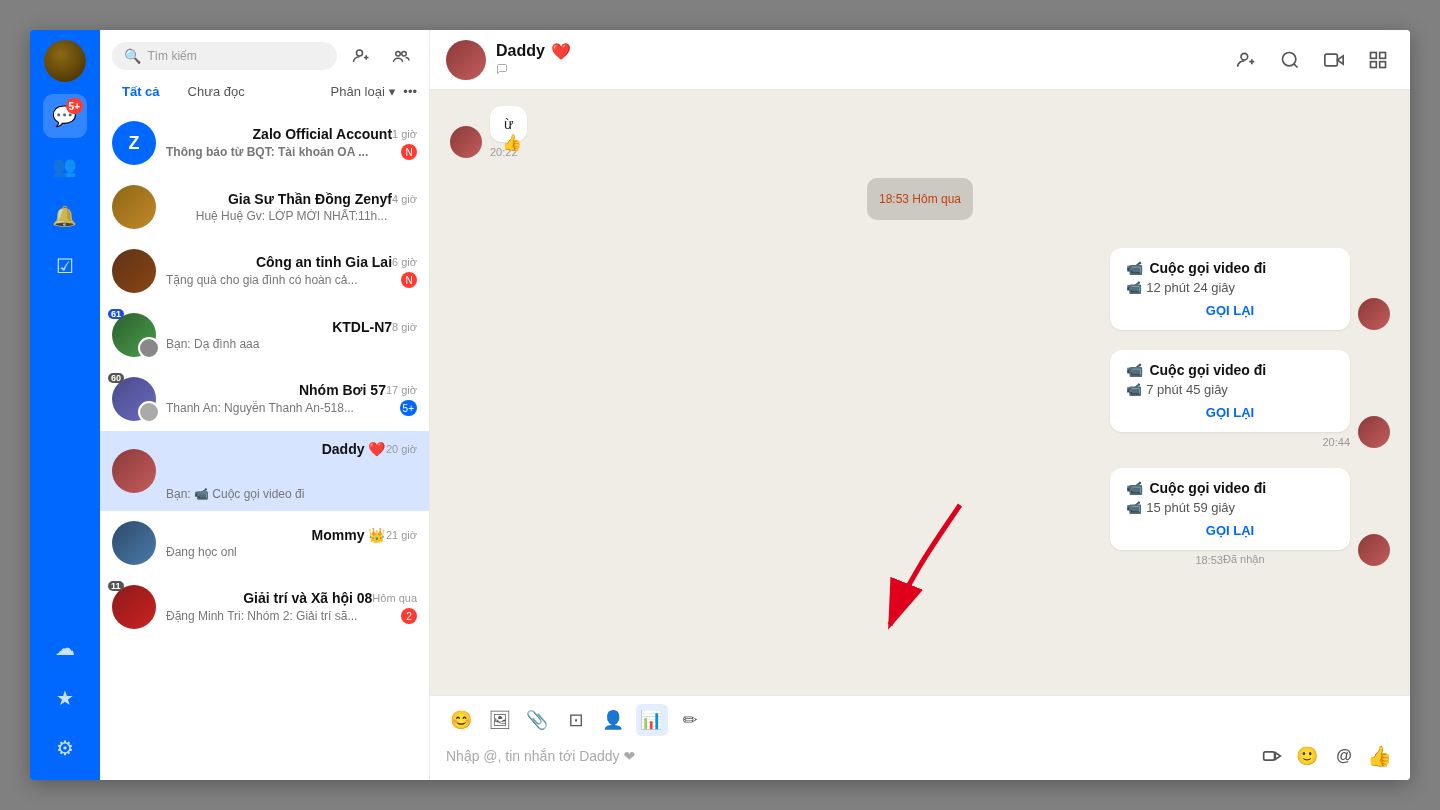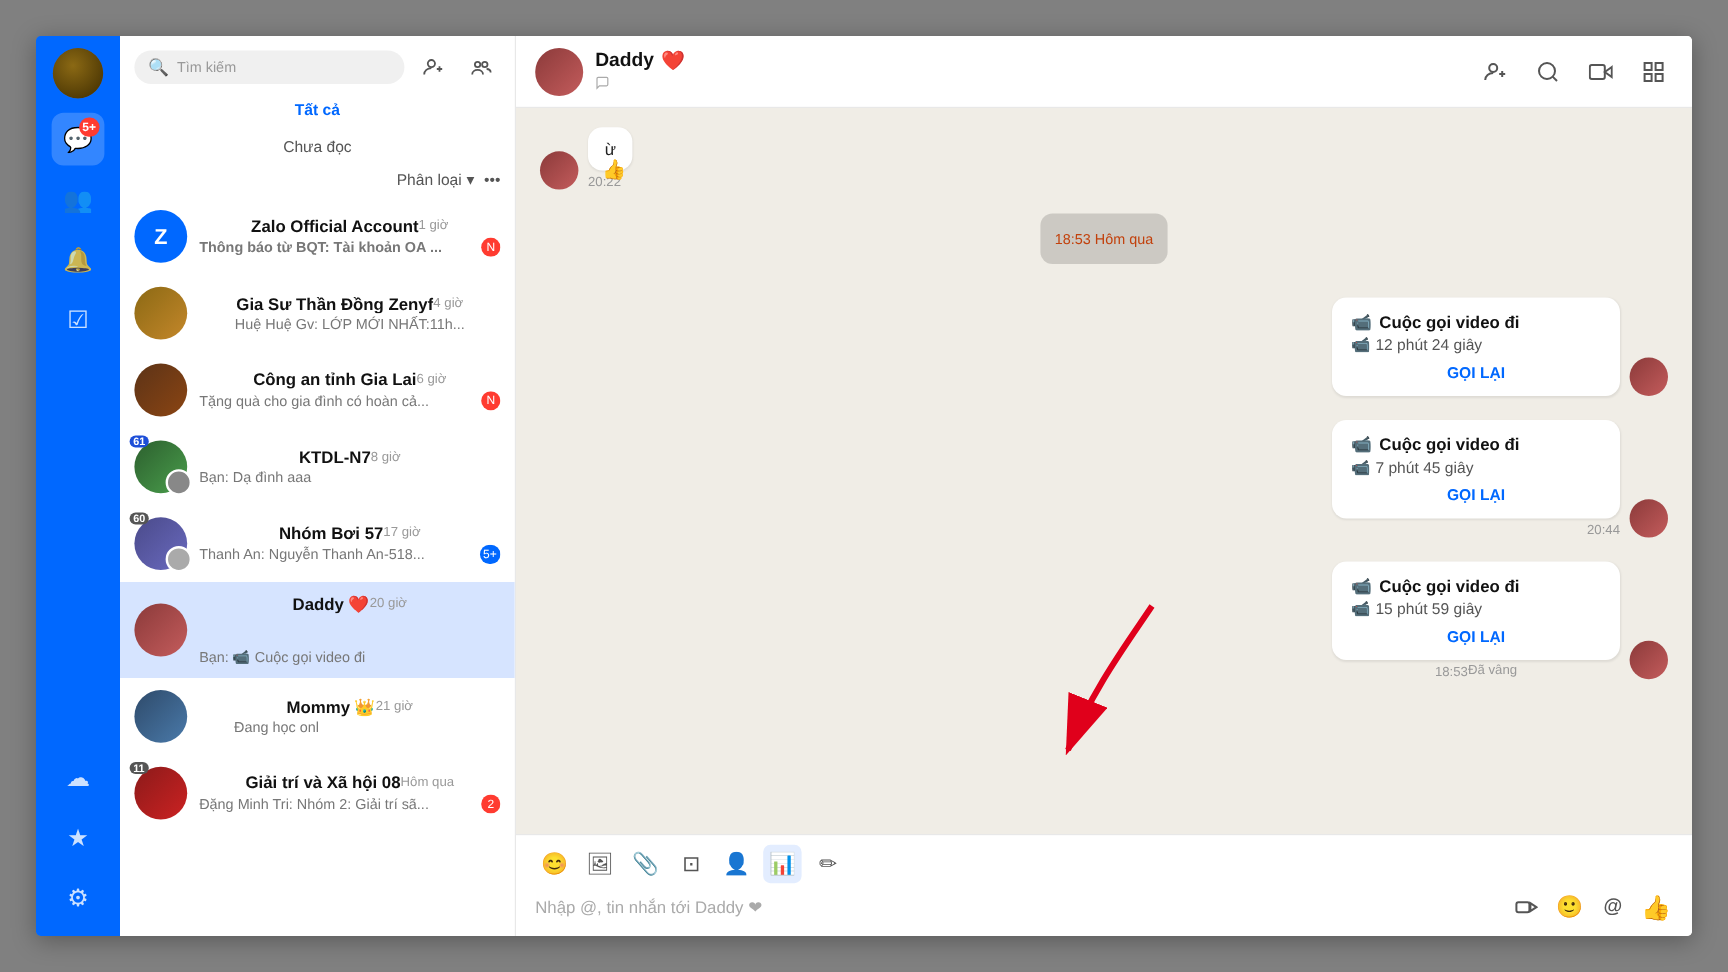--- a/index.html
+++ b/index.html
@@ -109,21 +109,20 @@
       font-size: 12px;
       color: #0c4a6e;
       width: 100%;
     }
     .search-input-wrap input::placeholder { color: #999; }
     .conv-filter-bar {
       display: flex;
       align-items: center;
       padding: 0 12px 8px;
       gap: 8px;
-      flex-direction: column;
     }
     .filter-btn {
       padding: 4px 10px;
       border-radius: 12px;
       font-size: 13px;
       cursor: pointer;
       font-weight: 500;
     }
     .filter-btn.active {
       color: #0068ff;
@@ -177,21 +176,21 @@
     }
     .avatar-circle {
       width: 100%;
       height: 100%;
       border-radius: 50%;
     }
     .conv-info { flex: 1; min-width: 0; }
     .conv-name-row {
       display: flex;
       align-items: center;
-      justify-content: center;
+      justify-content: flex-end;
       margin-bottom: 2px;
     }
     .conv-name {
       font-size: 14px;
       font-weight: 600;
       color: #111;
       display: flex;
       align-items: center;
       gap: 4px;
       white-space: nowrap;
@@ -622,21 +621,21 @@
         </div>
         <div class="conv-info">
           <div class="conv-name-row">
             <span class="conv-name">
               <span>Mommy</span>
               <span>👑</span>
             </span>
             <span class="conv-time">21 giờ</span>
           </div>
           <div class="conv-preview">
-            <span style="flex:1;overflow:hidden;text-overflow:ellipsis;white-space:nowrap;margin-left:29px;">Đang học onl</span>
+            <span style="flex:1;overflow:hidden;text-overflow:ellipsis;white-space:nowrap;">Đang học onl</span>
           </div>
         </div>
       </div>
 
       <div class="conv-item">
         <div class="conv-avatar" style="position:relative;">
           <div class="conv-avatar-main avatar-giaitri avatar-circle"></div>
           <div style="position:absolute;top:-4px;left:-4px;background:#555;color:white;font-size:9px;border-radius:8px;padding:0 3px;font-weight:bold;">11</div>
         </div>
         <div class="conv-info">
@@ -764,21 +763,21 @@
               <span>Cuộc gọi video đi</span>
             </div>
             <div class="call-duration">
               <span>📹</span>
               <span>15 phút 59 giây</span>
             </div>
             <div class="call-back-btn">GỌI LẠI</div>
           </div>
           <div style="display:flex;justify-content:center;align-items:center;">
             <span class="msg-time">18:53</span>
-            <span class="msg-status">Đã vâng</span>
+            <span class="msg-status">Đã nhận</span>
           </div>
         </div>
       </div>
 
       <svg style="position:absolute;bottom:60px;left:50%;transform:translateX(-60px);width:200px;height:140px;pointer-events:none;overflow:visible;" viewBox="0 0 200 140">
         <defs>
           <marker id="arrowhead" markerWidth="10" markerHeight="7" refX="9" refY="3.5" orient="auto">
             <polygon points="0 0, 10 3.5, 0 7" fill="#e0001b"></polygon>
           </marker>
         </defs>

